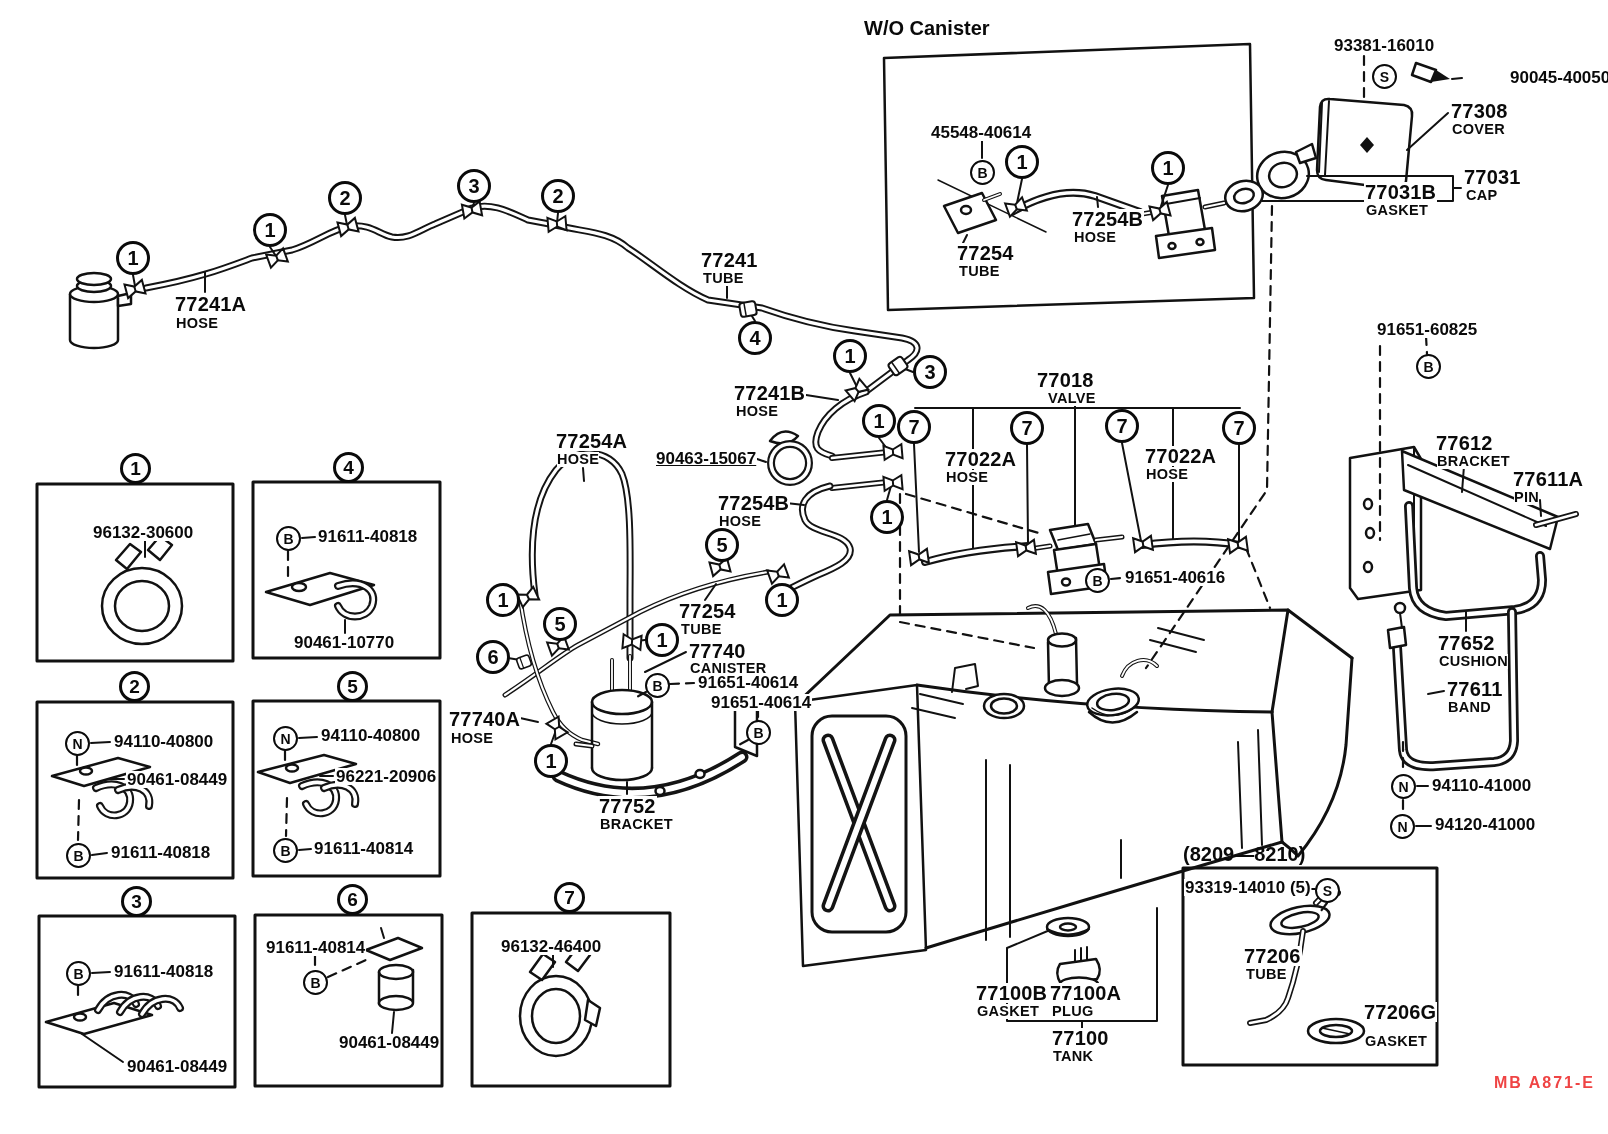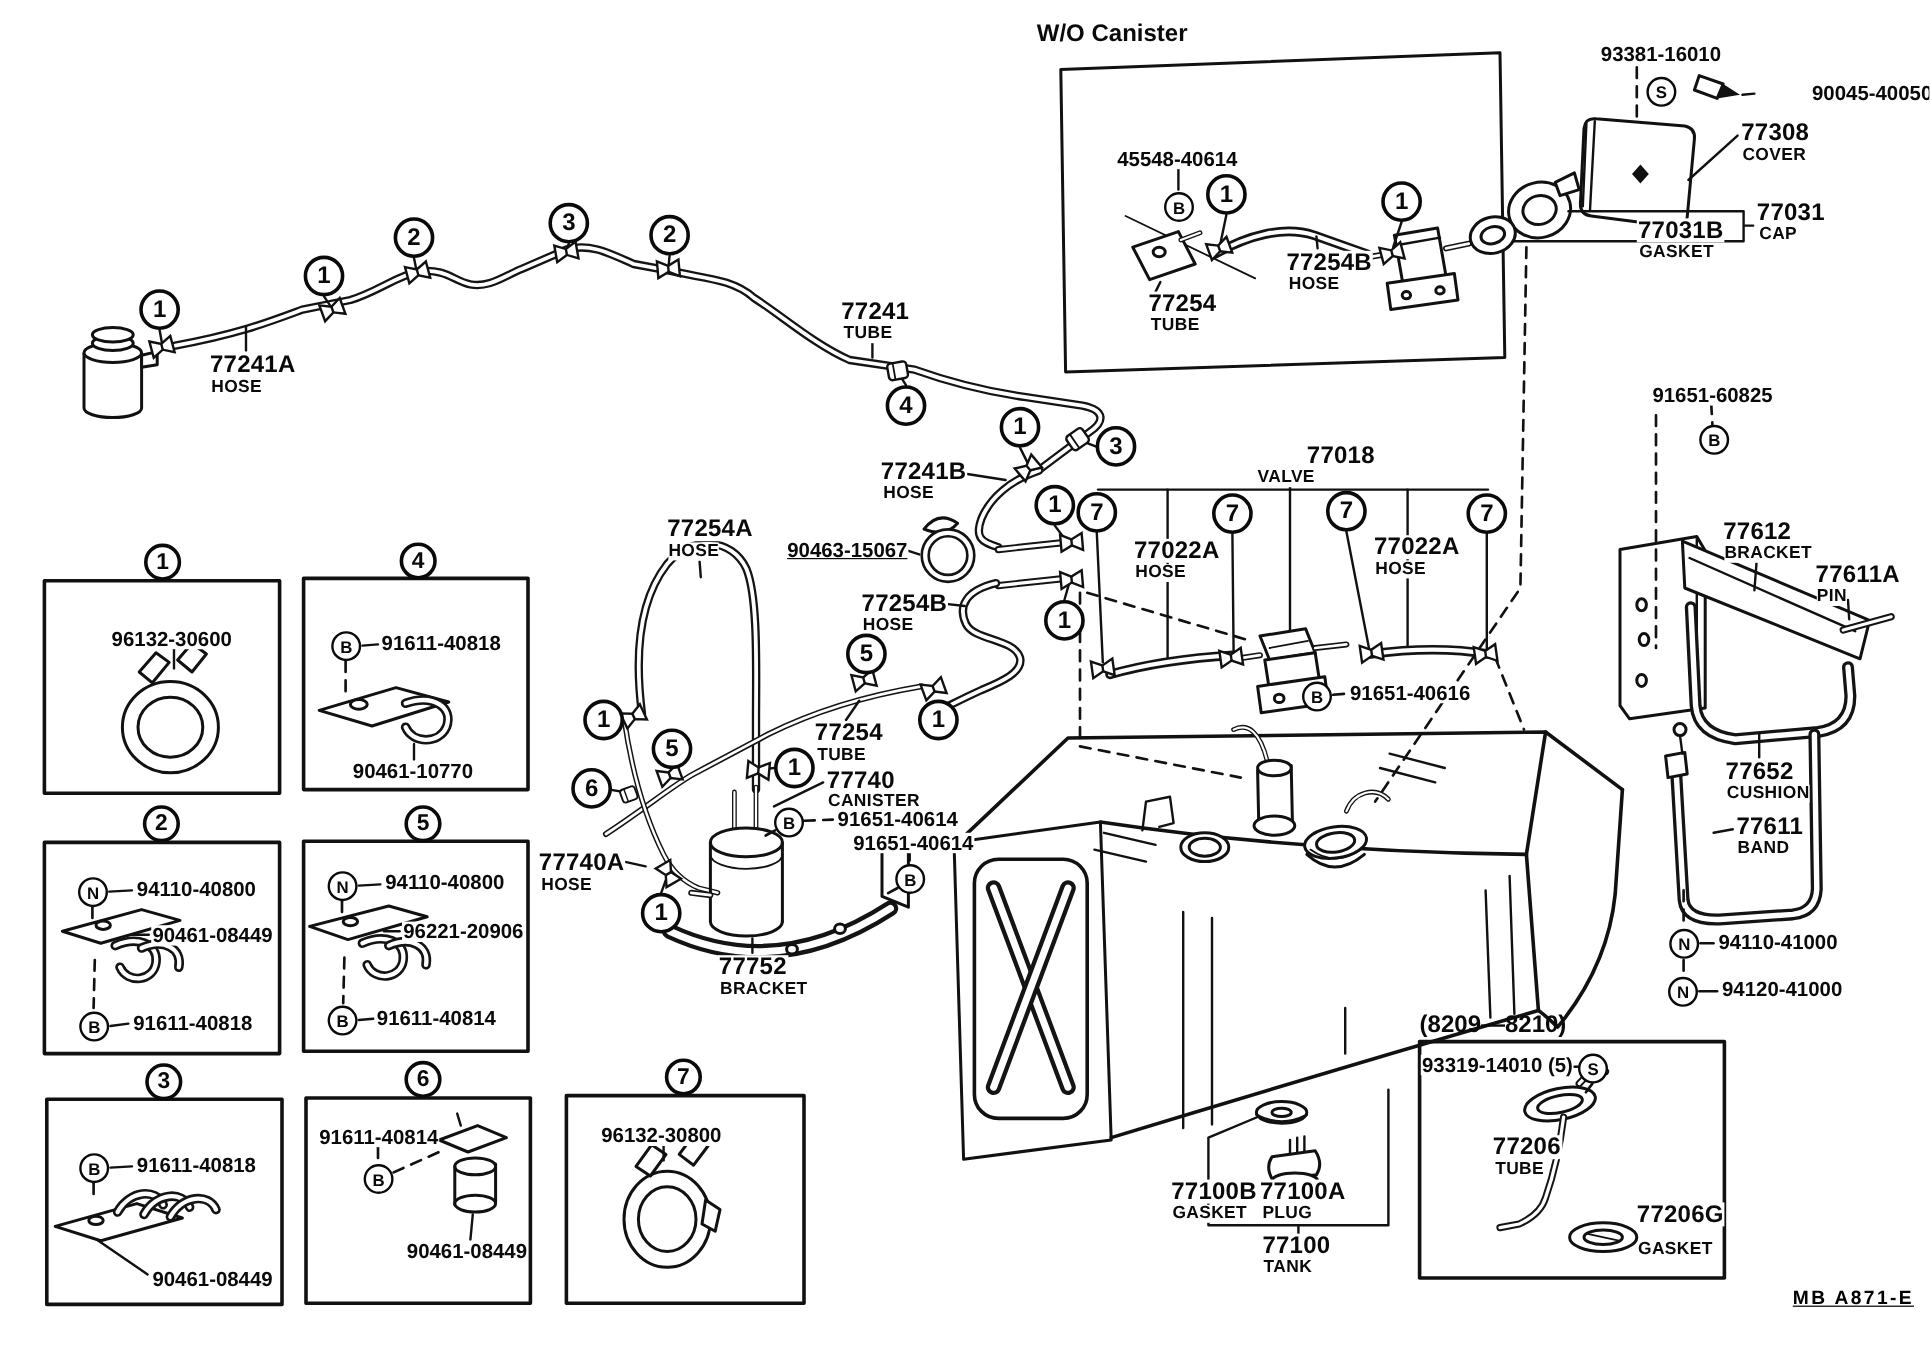--- a/index.html
+++ b/index.html
@@ -7,22 +7,22 @@
          font-family:"Liberation Sans",sans-serif;}
   .stage svg{position:absolute;left:0;top:0;}
   .pn{position:absolute;font:bold 20px "Liberation Sans",sans-serif;color:#0a0a0a;
       white-space:nowrap;line-height:1;background:#fff;padding:0 1px;letter-spacing:.2px;}
   .ps{position:absolute;font:bold 14.5px "Liberation Sans",sans-serif;color:#0a0a0a;
       white-space:nowrap;line-height:1;background:#fff;letter-spacing:.3px;}
   .pn2{position:absolute;font:bold 17px "Liberation Sans",sans-serif;color:#0a0a0a;
       white-space:nowrap;line-height:1;background:#fff;padding:0 1px;}
   .ttl{position:absolute;font:bold 20px "Liberation Sans",sans-serif;color:#0a0a0a;
       white-space:nowrap;line-height:1;}
-  .code{position:absolute;font:bold 16px "Liberation Sans",sans-serif;color:#000000;
-      white-space:nowrap;letter-spacing:2px;text-decoration:underline;}
+  .code{position:absolute;font:bold 16px "Liberation Sans",sans-serif;color:#ef4444;
+      white-space:nowrap;letter-spacing:2px;}
   .co,.coh,.cl{position:absolute;box-sizing:border-box;border-radius:50%;background:#fff;
       display:flex;align-items:center;justify-content:center;color:#0a0a0a;}
   .co{width:34px;height:34px;border:3px solid #0a0a0a;font:bold 20px "Liberation Sans",sans-serif;}
   .coh{width:31px;height:31px;border:3px solid #0a0a0a;font:bold 19px "Liberation Sans",sans-serif;}
   .cl{width:25px;height:25px;border:2.5px solid #0a0a0a;font:bold 14px "Liberation Sans",sans-serif;}
   .ln{stroke:#111;fill:none;stroke-linecap:round;stroke-linejoin:round;}
   .dash{stroke:#111;fill:none;stroke-width:2.2;stroke-dasharray:9 7;stroke-linecap:round;}
   .dbl{stroke:#141414;fill:none;stroke-linecap:round;stroke-linejoin:round;}
   .dbl2{stroke:#fff;fill:none;stroke-linecap:round;stroke-linejoin:round;}
   .fw{fill:#fff;stroke:#111;stroke-width:2.5;stroke-linejoin:round;}
@@ -448,21 +448,21 @@
 <div class="ps" style="left:1437px;top:454px;">BRACKET</div>
 <div class="pn" style="left:1512px;top:469px;">77611A</div>
 <div class="ps" style="left:1514px;top:490px;">PIN</div>
 <div class="pn" style="left:1437px;top:633px;">77652</div>
 <div class="ps" style="left:1439px;top:654px;">CUSHION</div>
 <div class="pn" style="left:1446px;top:679px;">77611</div>
 <div class="ps" style="left:1448px;top:700px;">BAND</div>
 <div class="pn2" style="left:1431px;top:777px;">94110-41000</div>
 <div class="pn2" style="left:1434px;top:816px;">94120-41000</div>
 
-<div class="pn" style="left:1088px;top:370px;text-align:center;">77018</div>
+<div class="pn" style="left:1036px;top:370px;text-align:center;">77018</div>
 <div class="ps" style="left:1048px;top:391px;">VALVE</div>
 <div class="pn" style="left:944px;top:449px;">77022A</div>
 <div class="ps" style="left:946px;top:470px;">HOSE</div>
 <div class="pn" style="left:1144px;top:446px;">77022A</div>
 <div class="ps" style="left:1146px;top:467px;">HOSE</div>
 <div class="pn2" style="left:1124px;top:569px;">91651-40616</div>
 
 <div class="pn" style="left:975px;top:983px;">77100B</div>
 <div class="ps" style="left:977px;top:1004px;">GASKET</div>
 <div class="pn" style="left:1049px;top:983px;">77100A</div>
@@ -481,21 +481,21 @@
 <div class="pn2" style="left:113px;top:733px;">94110-40800</div>
 <div class="pn2" style="left:126px;top:771px;">90461-08449</div>
 <div class="pn2" style="left:110px;top:844px;">91611-40818</div>
 <div class="pn2" style="left:320px;top:727px;">94110-40800</div>
 <div class="pn2" style="left:335px;top:768px;">96221-20906</div>
 <div class="pn2" style="left:313px;top:840px;">91611-40814</div>
 <div class="pn2" style="left:113px;top:963px;">91611-40818</div>
 <div class="pn2" style="left:126px;top:1058px;">90461-08449</div>
 <div class="pn2" style="left:265px;top:939px;">91611-40814</div>
 <div class="pn2" style="left:338px;top:1034px;">90461-08449</div>
-<div class="pn2" style="left:500px;top:938px;">96132-30800</div>
+<div class="pn2" style="left:500px;top:938px;">96132-46400</div>
 
 <div class="co" style="left:116px;top:241px;">1</div>
 <div class="co" style="left:253px;top:213px;">1</div>
 <div class="co" style="left:328px;top:181px;">2</div>
 <div class="co" style="left:457px;top:169px;">3</div>
 <div class="co" style="left:541px;top:179px;">2</div>
 <div class="co" style="left:738px;top:321px;">4</div>
 <div class="co" style="left:833px;top:339px;">1</div>
 <div class="co" style="left:913px;top:355px;">3</div>
 <div class="co" style="left:862px;top:404px;">1</div>

